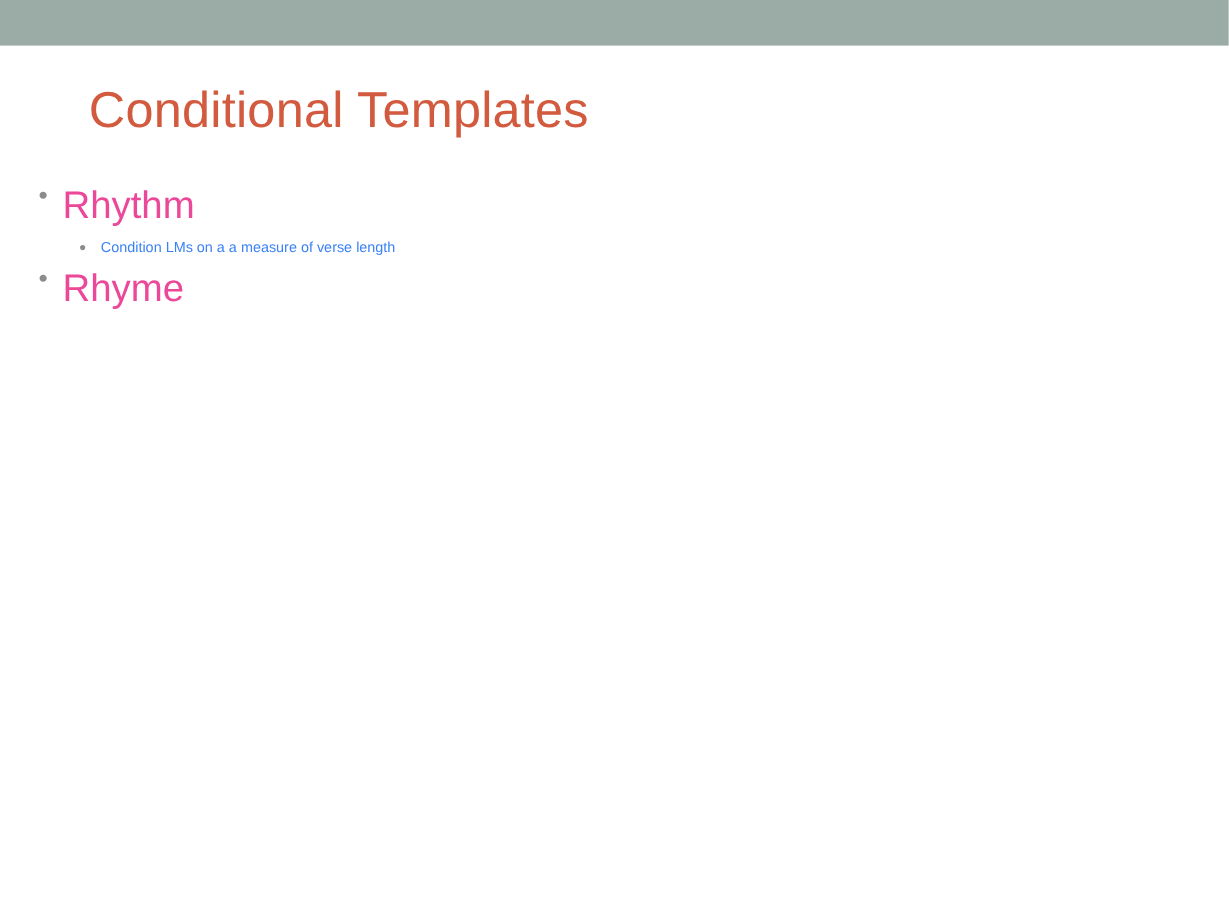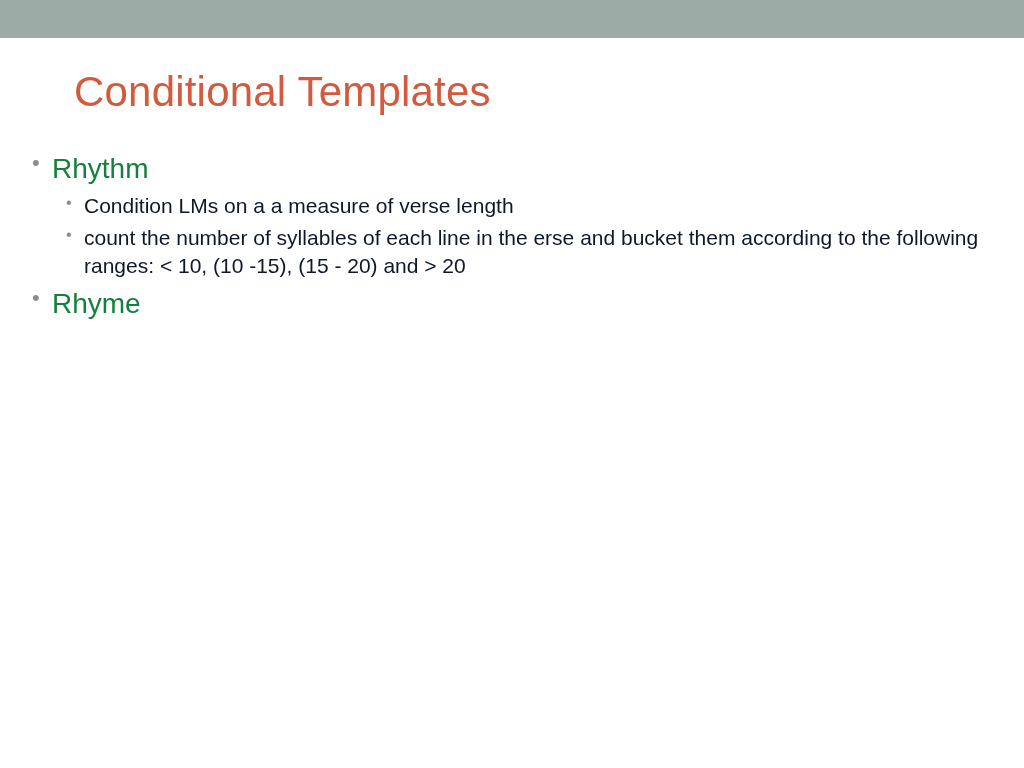--- a/index.html
+++ b/index.html
@@ -4,41 +4,40 @@
 <style>
 * { margin: 0; padding: 0; box-sizing: border-box; }
 html, body { width: 1024px; height: 768px; overflow: hidden; font-family: Arial, Helvetica, sans-serif; background: #fff; }
 .slide { width: 1024px; height: 768px; position: relative; }
 .top-bar { width: 100%; height: 38px; background: #9aaca5; }
 .content { padding: 30px 30px 0 30px; }
 .title { color: #d25a3e; font-size: 42px; font-weight: 400; letter-spacing: 0.2px; margin-left: 44px; margin-top: 0; margin-bottom: 34px; }
 ul { list-style: none; }
 ul.level1 > li { position: relative; padding-left: 22px; margin-bottom: 4px; }
 ul.level1 > li::before { content: "•"; position: absolute; left: 2px; top: 0; color: #8c8c8c; font-size: 22px; line-height: 1.2; }
-ul.level1 > li > .label { color: #15803d; font-size: 28px; line-height: 1.35; }
+ul.level1 > li > .label { color: #ec4899; font-size: 32px; line-height: 1.35; }
 ul.level2 { margin-top: 4px; margin-left: 14px; }
 ul.level2 > li { position: relative; padding-left: 18px; margin-bottom: 4px; }
 ul.level2 > li::before { content: "•"; position: absolute; left: 0; top: 0; color: #8c8c8c; font-size: 16px; line-height: 1.35; }
-ul.level2 > li > .label { color: #0f172a; font-size: 21px; line-height: 1.35; }
+ul.level2 > li > .label { color: #3b82f6; font-size: 12px; line-height: 1.35; }
 ul.level2.big > li > .label { font-size: 24px; color: #444; line-height: 1.35; }
 ul.level2.big > li::before { font-size: 18px; }
 </style>
 </head>
 <body>
 
 <div class="slide">
   <div class="top-bar"></div>
   <div class="content">
     <h1 class="title">Conditional Templates</h1>
     <ul class="level1">
       <li>
         <span class="label">Rhythm</span>
         <ul class="level2">
           <li><span class="label">Condition LMs on a a measure of verse length</span></li>
-          <li><span class="label">count the number of syllables of each line in the erse and bucket them according to the following ranges: &lt; 10, (10 -15), (15 - 20) and &gt; 20</span></li>
         </ul>
       </li>
       <li>
         <span class="label">Rhyme</span>
       </li>
     </ul>
   </div>
 </div>
 
 </body></html>

